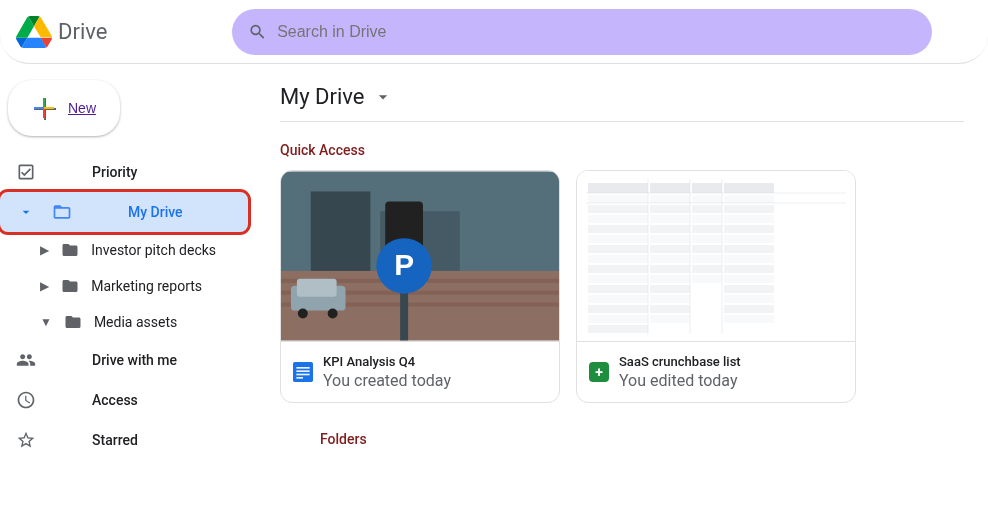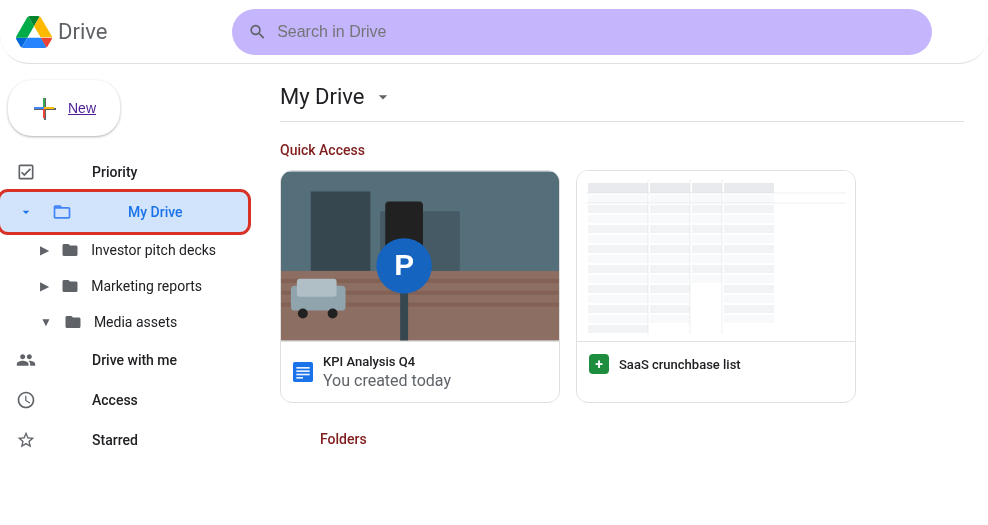--- a/index.html
+++ b/index.html
@@ -322,20 +322,21 @@
             <line x1="62" y1="0" x2="62" y2="155" stroke="#dadce0" stroke-width="0.5"></line>
             <line x1="104" y1="0" x2="104" y2="155" stroke="#dadce0" stroke-width="0.5"></line>
             <line x1="136" y1="0" x2="136" y2="155" stroke="#dadce0" stroke-width="0.5"></line>
           </svg>
         </div>
         <div class="file-card-info">
 
           <div class="saas-icon">+</div>
           <div class="file-card-text">
             <div class="file-card-name">SaaS crunchbase list</div>
+            <div class="file-card-sub">You edited today</div>
           </div>
         </div>
       </div>
 
     </div>
 
     <div class="section-title" style="margin-top: 28px; margin-left: 40px;">Folders</div>
 
   </div>
 </div>

